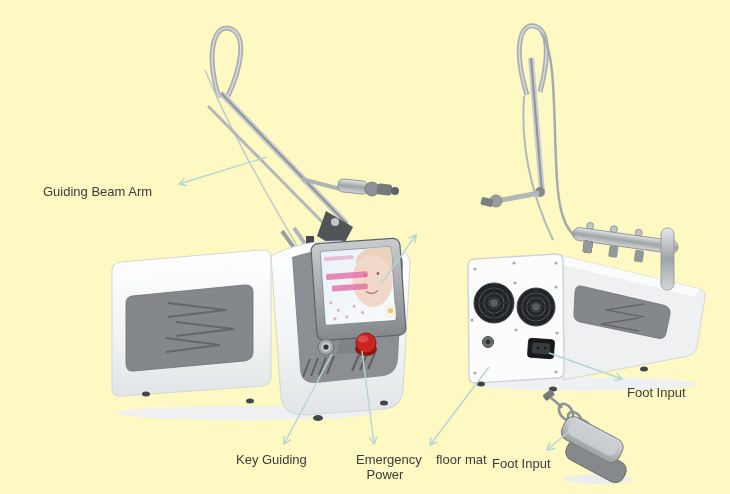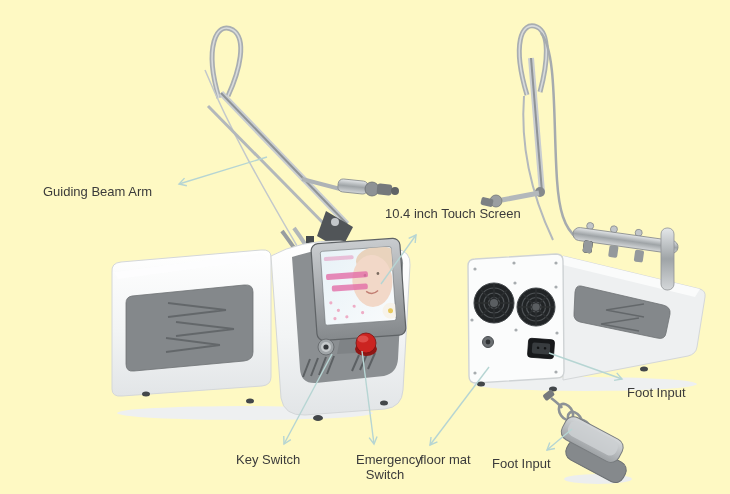--- a/index.html
+++ b/index.html
@@ -283,22 +283,21 @@
       <line x1="381" y1="284" x2="416" y2="235" marker-end="url(#ah)"></line>
       <line x1="332" y1="354" x2="284" y2="444" marker-end="url(#ah)"></line>
       <line x1="362" y1="351" x2="374" y2="444" marker-end="url(#ah)"></line>
       <line x1="489" y1="367" x2="430" y2="445" marker-end="url(#ah)"></line>
       <line x1="572" y1="429" x2="547" y2="450" marker-end="url(#ah)"></line>
       <line x1="549" y1="353" x2="622" y2="379" marker-end="url(#ah)"></line>
     </g>
   </svg>
 
   <div class="label" style="left:43px;top:184px">Guiding Beam Arm</div>
-  <div class="label" style="left:385px;top:206px">10.4 inch Touch Screen</div>
-  <div class="label" style="left:236px;top:452px">Key Switch</div>
+  <div class="label" style="left:236px;top:452px">Key Guiding</div>
   <div class="label center" style="left:336px;top:452px;width:78px">
     <span>Emergency</span>
-    <span>Switch</span>
+    <span>Power</span>
   </div>
-  <div class="label" style="left:420px;top:452px">floor mat</div>
+  <div class="label" style="left:436px;top:452px">floor mat</div>
   <div class="label" style="left:492px;top:456px">Foot Input</div>
   <div class="label" style="left:627px;top:385px">Foot Input</div>
 </div>
 
 </body></html>

